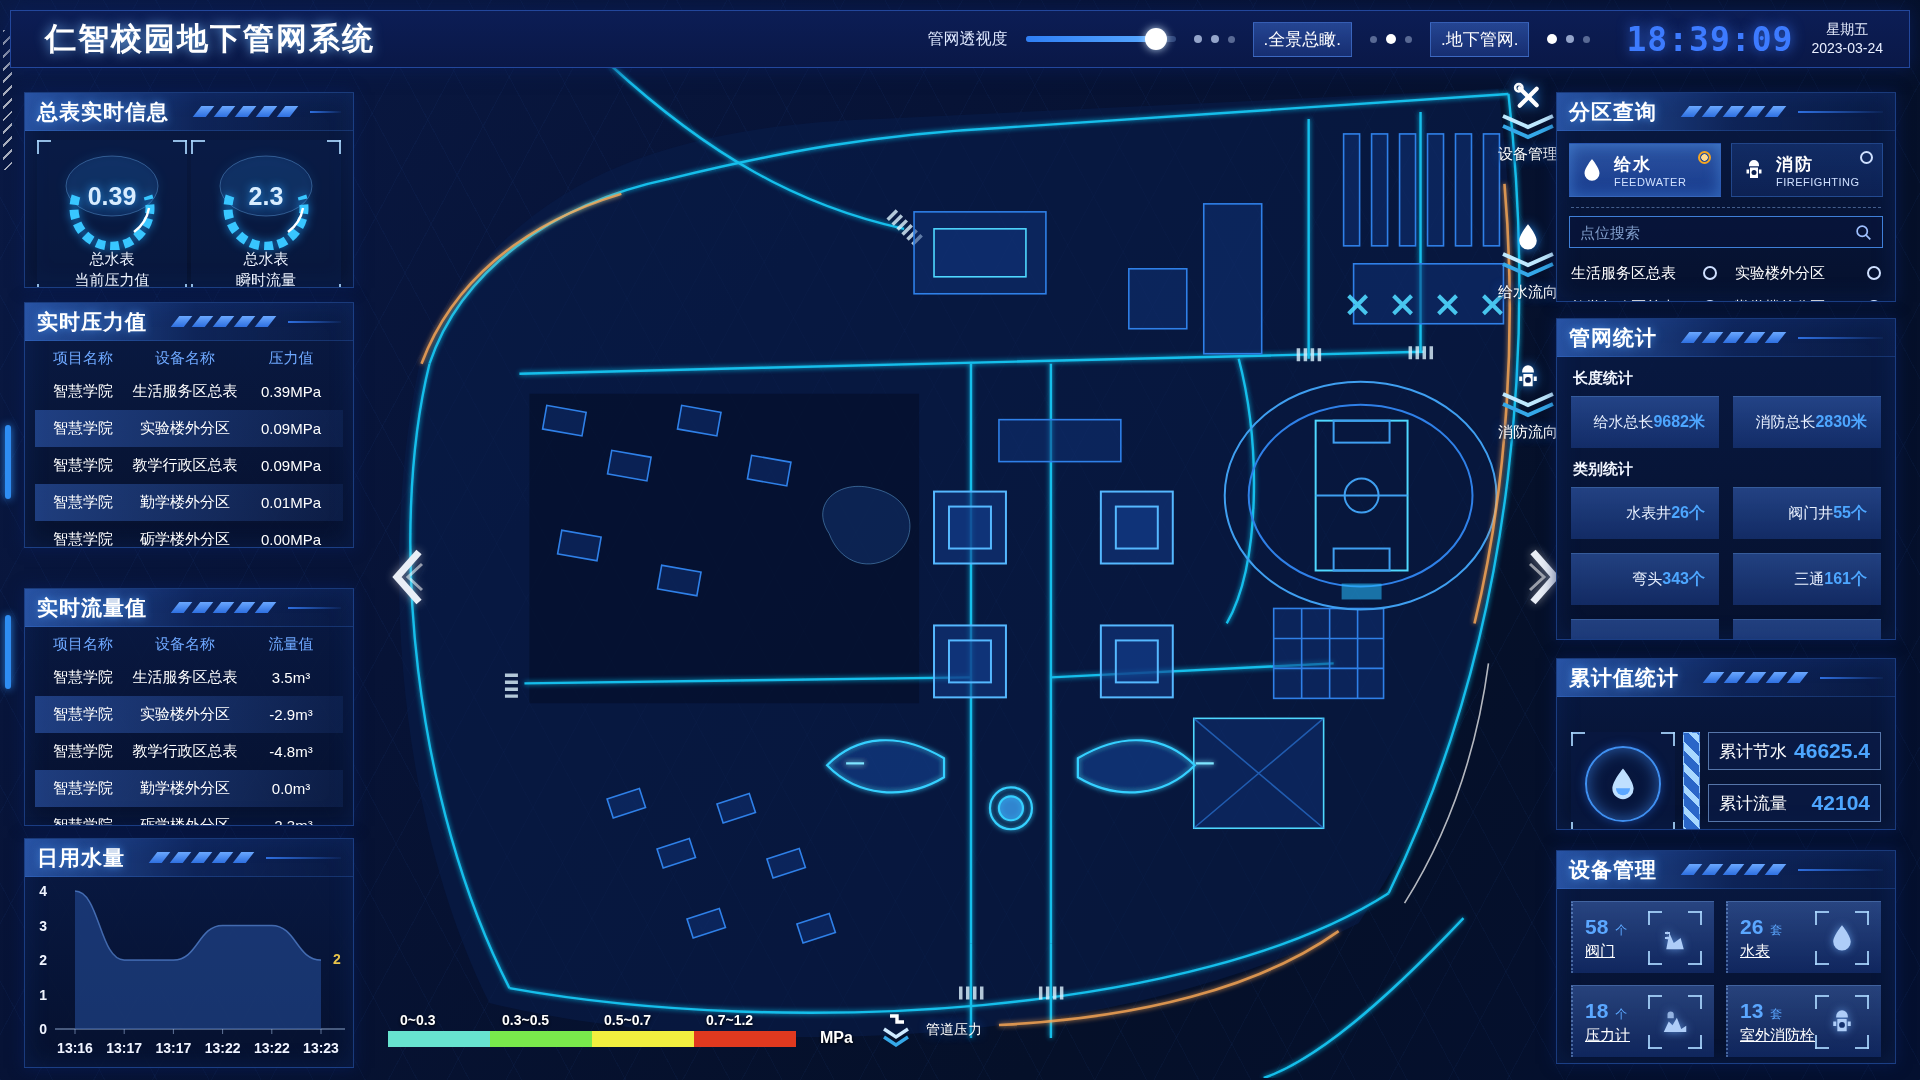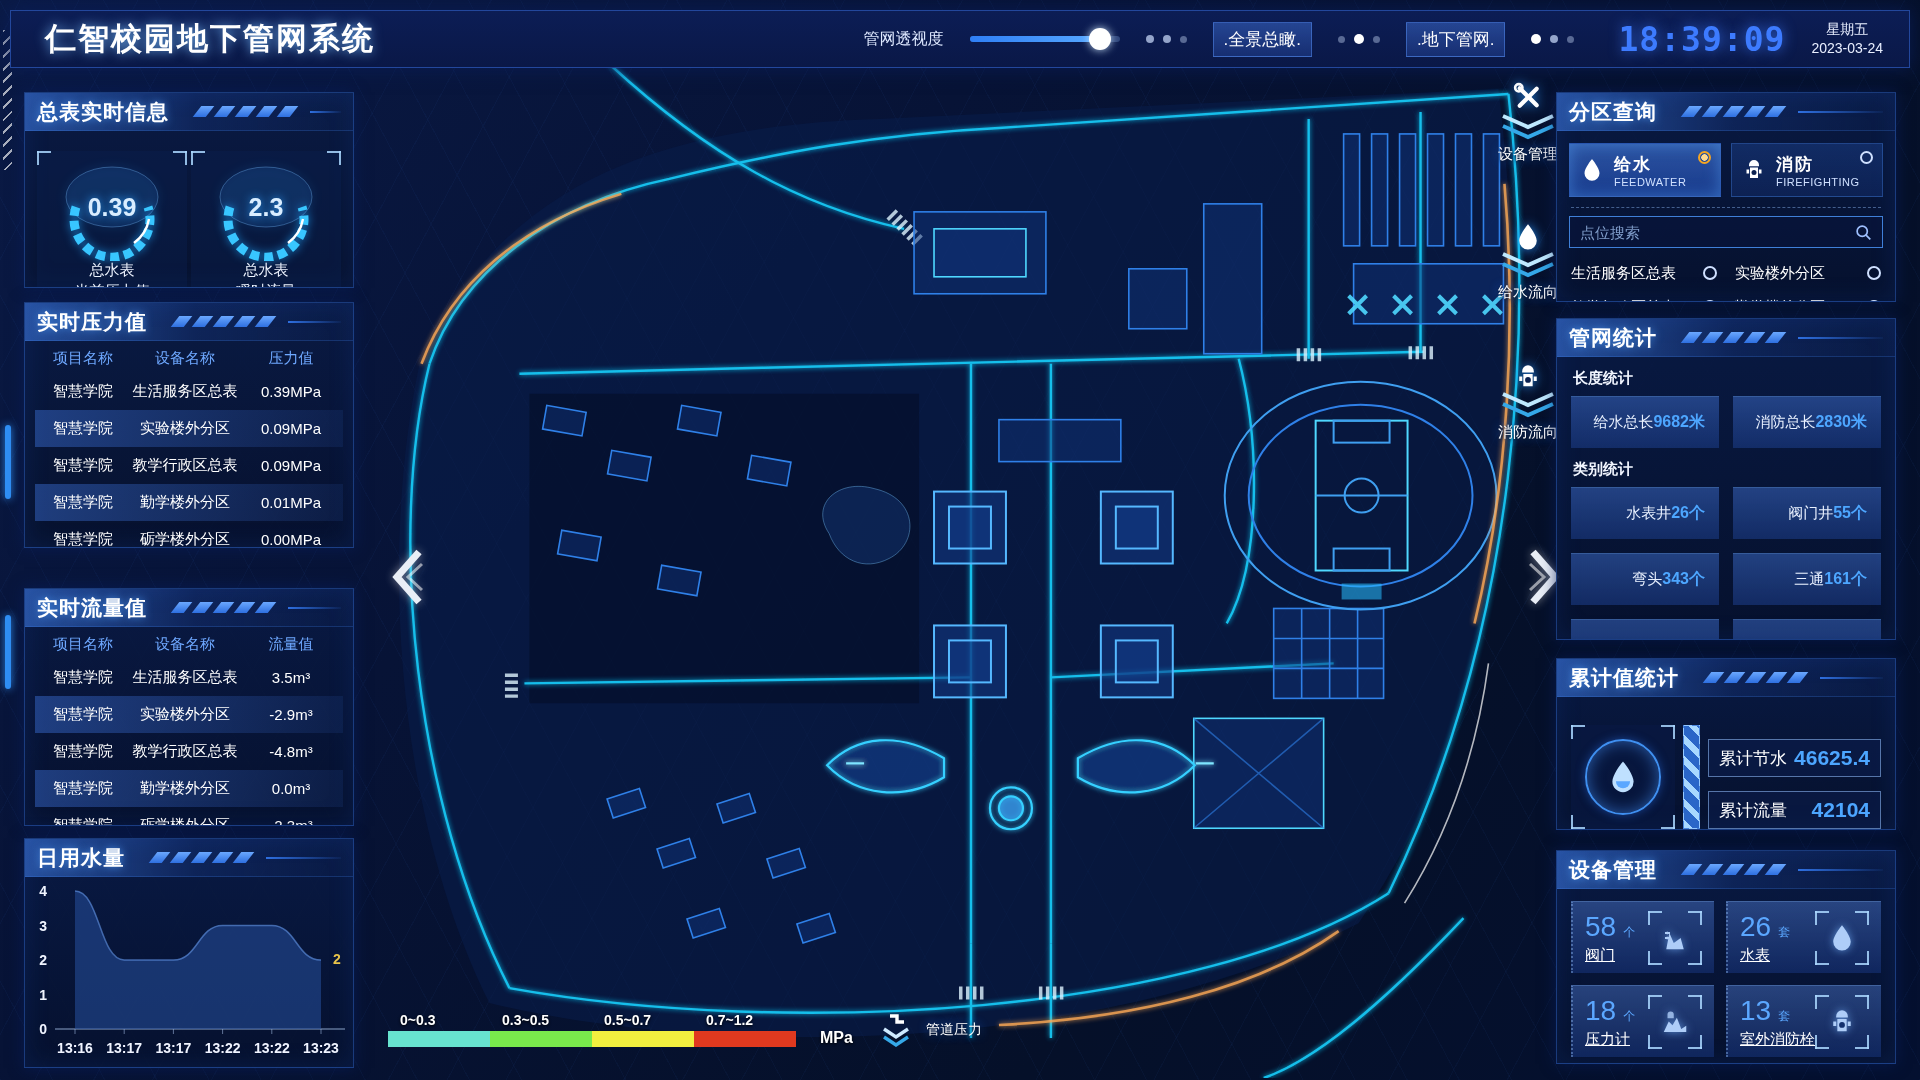--- a/index.html
+++ b/index.html
@@ -14,21 +14,21 @@
   .topbar { position:absolute; left:10px; right:10px; top:10px; height:58px;
     background:linear-gradient(180deg,#0c1d55,#0a1847); border:1px solid #23479c;
     display:flex; align-items:center; padding:0 26px 0 34px; box-shadow:0 0 18px rgba(10,30,90,.8); }
   .title-block { display:flex; align-items:flex-end; gap:16px; }
   .app-title { font-size:31px; color:#fff; font-weight:bold; letter-spacing:2px;
     text-shadow:0 0 12px rgba(120,190,255,.9); white-space:nowrap; }
   .sub-block { display:flex; flex-direction:column; padding-bottom:3px; }
   .hdots { display:flex; margin-bottom:5px; padding-left:6px; }
   .hdots i { width:6px; height:6px; border-radius:50%; background:#fff; margin-right:23px; }
   .subtitle { color:#e9f1ff; font-size:12px; letter-spacing:3px; white-space:nowrap; }
-  .topbar-right { margin-left:auto; display:flex; align-items:center; gap:26px; }
+  .topbar-right { margin-left:auto; display:flex; align-items:center; gap:18px; }
   .opacity-label { color:#dfe9ff; font-size:16px; white-space:nowrap; }
   .slider { width:150px; height:6px; background:rgba(130,170,230,.3); border-radius:3px; position:relative; }
   .slider .fill { position:absolute; left:0; top:0; height:6px; width:86%;
     background:linear-gradient(90deg,#2f7ff5,#57a8ff); border-radius:3px; }
   .slider .thumb { position:absolute; left:calc(86% - 10px); top:-8px; width:22px; height:22px;
     background:#fff; border-radius:50%; box-shadow:0 0 8px rgba(210,235,255,.9); }
   .dots { display:flex; align-items:center; gap:9px; }
   .dots i { width:7px; height:7px; border-radius:50%; background:#cfe0ff; opacity:.4; }
   .dots i.b { opacity:1; width:10px; height:10px; background:#fff; }
   .dots i.m { opacity:.7; width:8px; height:8px; }
@@ -58,21 +58,21 @@
   .pline { flex:1; height:2px; margin-left:16px; background:linear-gradient(90deg,#2e6fe0,rgba(46,111,224,.08)); }
   .corners { background-image:
     linear-gradient(rgba(170,215,255,.85),rgba(170,215,255,.85)),linear-gradient(rgba(170,215,255,.85),rgba(170,215,255,.85)),
     linear-gradient(rgba(170,215,255,.85),rgba(170,215,255,.85)),linear-gradient(rgba(170,215,255,.85),rgba(170,215,255,.85)),
     linear-gradient(rgba(170,215,255,.85),rgba(170,215,255,.85)),linear-gradient(rgba(170,215,255,.85),rgba(170,215,255,.85)),
     linear-gradient(rgba(170,215,255,.85),rgba(170,215,255,.85)),linear-gradient(rgba(170,215,255,.85),rgba(170,215,255,.85));
     background-size:14px 2px,2px 14px,14px 2px,2px 14px,14px 2px,2px 14px,14px 2px,2px 14px;
     background-position:left top,left top,right top,right top,left bottom,left bottom,right bottom,right bottom;
     background-repeat:no-repeat; }
   
-  .gauge-row { display:flex; justify-content:space-around; padding:20px 10px 0; }
+  .gauge-row { display:flex; justify-content:space-around; padding:9px 10px 0; }
   .gauge-box { width:150px; height:158px; position:relative; background-color:rgba(12,30,78,.45); }
   .gauge-box svg { position:absolute; left:13px; top:10px; filter:drop-shadow(0 0 5px rgba(30,168,255,.8)); }
   .gauge-val { position:absolute; top:42px; width:100%; text-align:center; font-size:25px;
     font-weight:bold; color:#d9edff; text-shadow:0 0 10px #2da0ff; }
   .gauge-lbl { position:absolute; bottom:8px; width:100%; text-align:center; color:#eef4ff;
     font-size:15px; line-height:1.4; }
   
   .tbl { padding:2px 10px; }
   .trow { display:grid; grid-template-columns:88px 1fr 96px; align-items:center; height:37px; padding:0 4px; }
   .trow span { color:#fff; font-size:15px; text-align:center; white-space:nowrap; }
@@ -105,38 +105,38 @@
     color:#fff; font-size:15px; white-space:nowrap; cursor:pointer; }
   .zradio { width:14px; height:14px; border:2px solid #cfe0ff; border-radius:50%; flex:none; }
   
   .sublabel { color:#f2f6ff; font-size:15px; font-weight:bold; margin:12px 16px 8px; }
   .cards { display:grid; grid-template-columns:1fr 1fr; gap:14px; padding:0 14px; }
   .card { height:52px; display:flex; align-items:center; justify-content:flex-end; padding:0 14px;
     background:linear-gradient(180deg,rgba(64,114,212,.48),rgba(28,62,140,.55));
     border-top:1px solid rgba(120,180,255,.35); }
   .c-l { color:#e9f1ff; font-size:15px; } .c-v { color:#4da6ff; font-size:16px; font-weight:bold; }
   
-  .tot-row { display:flex; align-items:flex-end; gap:8px; padding:28px 14px 0; }
+  .tot-row { display:flex; align-items:flex-start; gap:8px; padding:35px 14px 0; }
   .tot-icon-box { width:104px; height:104px; display:flex; align-items:center; justify-content:center;
     background-color:rgba(10,26,70,.55); flex:none; }
   .tot-circle { width:76px; height:76px; border-radius:50%; border:2px solid #3f8ff0;
     box-shadow:inset 0 0 16px rgba(70,150,255,.55), 0 0 10px rgba(40,110,230,.5);
     display:flex; align-items:center; justify-content:center; }
   .stripes { width:17px; height:104px; flex:none; border:1px solid rgba(120,180,255,.4);
     background:repeating-linear-gradient(45deg,#a8d8ff 0 6px,#2a66c8 6px 15px); }
   .tot-col { flex:1; display:flex; flex-direction:column; gap:14px; }
   .tot-line { display:flex; justify-content:space-between; align-items:center; height:38px;
     border:1px solid rgba(150,195,255,.55); padding:0 10px; background:rgba(12,30,80,.5); }
   .t-l { color:#fff; font-size:17px; } .t-v { color:#4da6ff; font-size:21px; font-weight:bold; }
   
   .dev-grid { display:grid; grid-template-columns:1fr 1fr; gap:12px; padding:12px 14px; }
   .dev-card { height:72px; display:flex; justify-content:space-between; align-items:center; padding:6px 12px;
     background:linear-gradient(180deg,rgba(92,142,238,.38),rgba(22,50,120,.6));
     border-top:1px solid rgba(140,190,255,.4); border-left:2px dotted rgba(150,195,255,.4); }
-  .dev-num { color:#5ba7ff; font-size:28px; font-weight:normal; }
+  .dev-num { color:#5ba7ff; font-size:21px; font-weight:bold; }
   .dev-unit { color:#5ba7ff; font-size:12px; margin-left:7px; }
   .dev-name { color:#fff; font-size:15px; margin-top:3px; white-space:nowrap;text-decoration:underline; }
   .dev-icon { width:54px; height:54px; display:flex; align-items:center; justify-content:center; flex:none; }
   .dev-icon svg { filter:drop-shadow(0 0 4px rgba(120,180,255,.7)); }
   
   .mnav { position:absolute; width:100px; text-align:center; cursor:pointer; }
   .micon { height:44px; display:flex; align-items:flex-end; justify-content:center;
     filter:drop-shadow(0 0 6px rgba(40,150,255,.9)); }
   .mlabel { color:#fff; font-size:15px; text-shadow:0 1px 4px #000, 0 0 8px rgba(40,120,255,.9); margin-top:1px; }
   .map-arrow { position:absolute; cursor:pointer; filter:drop-shadow(0 0 5px rgba(255,255,255,.45)); }

